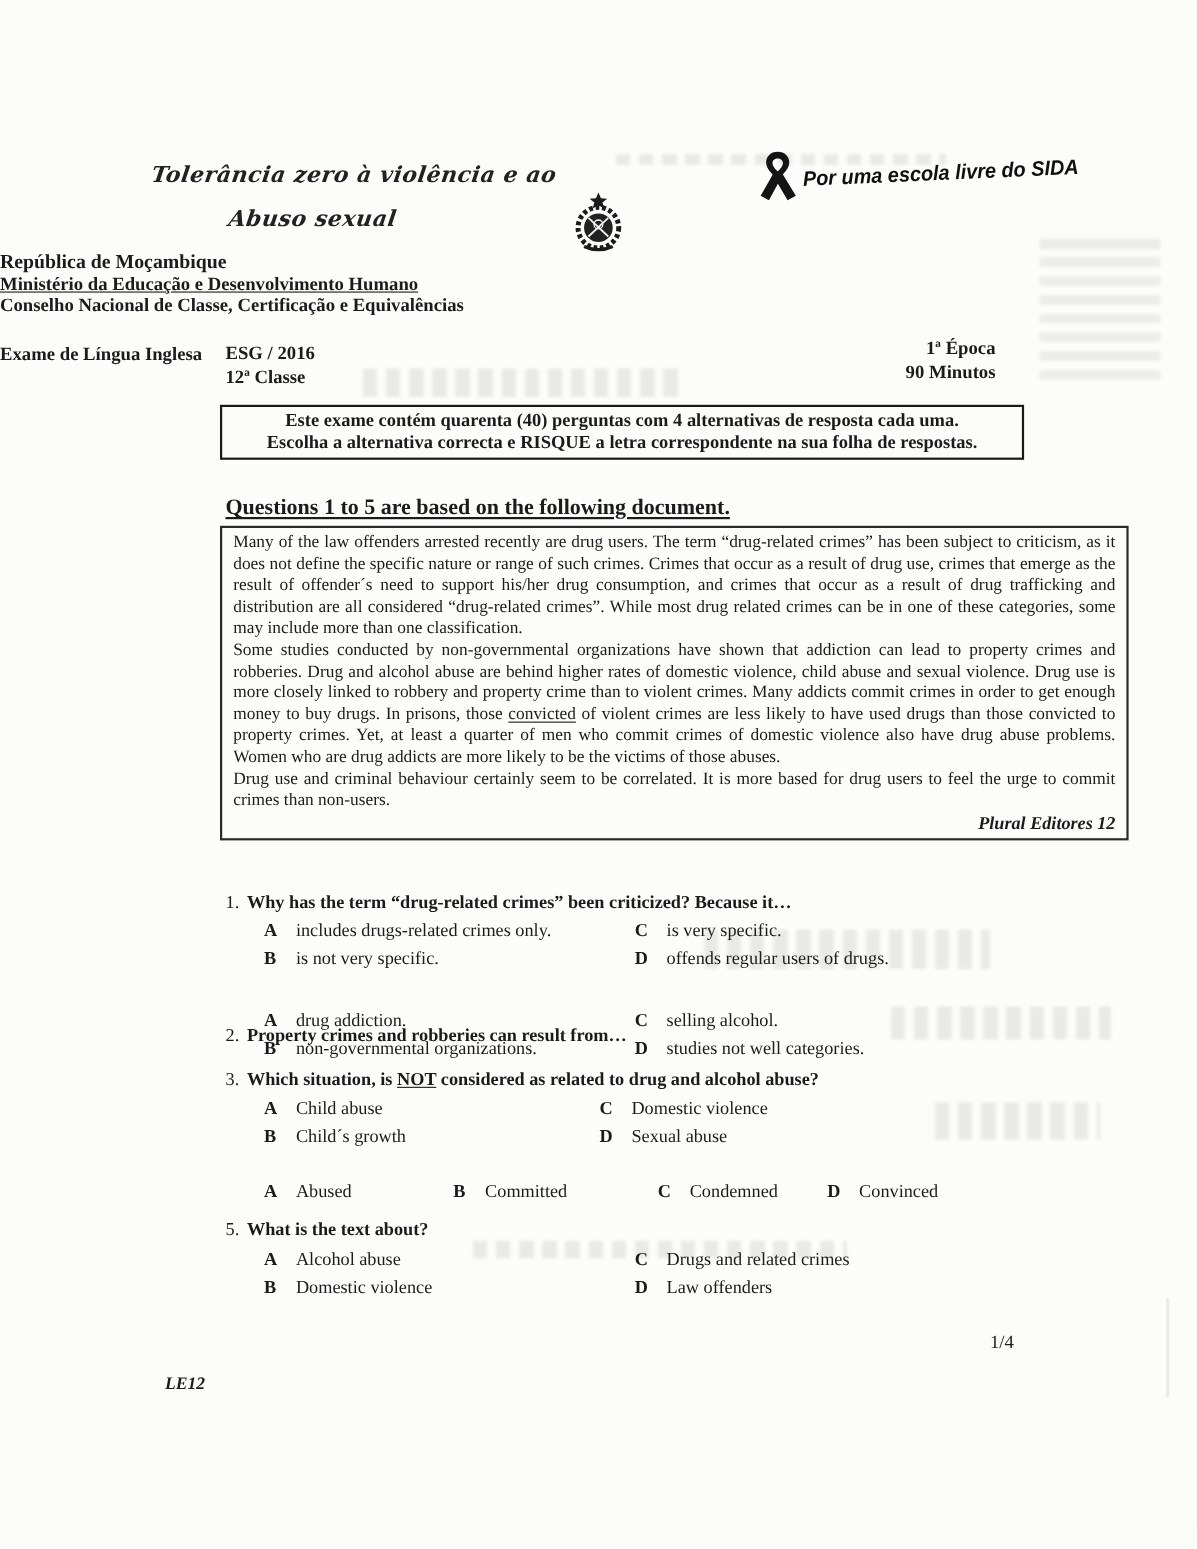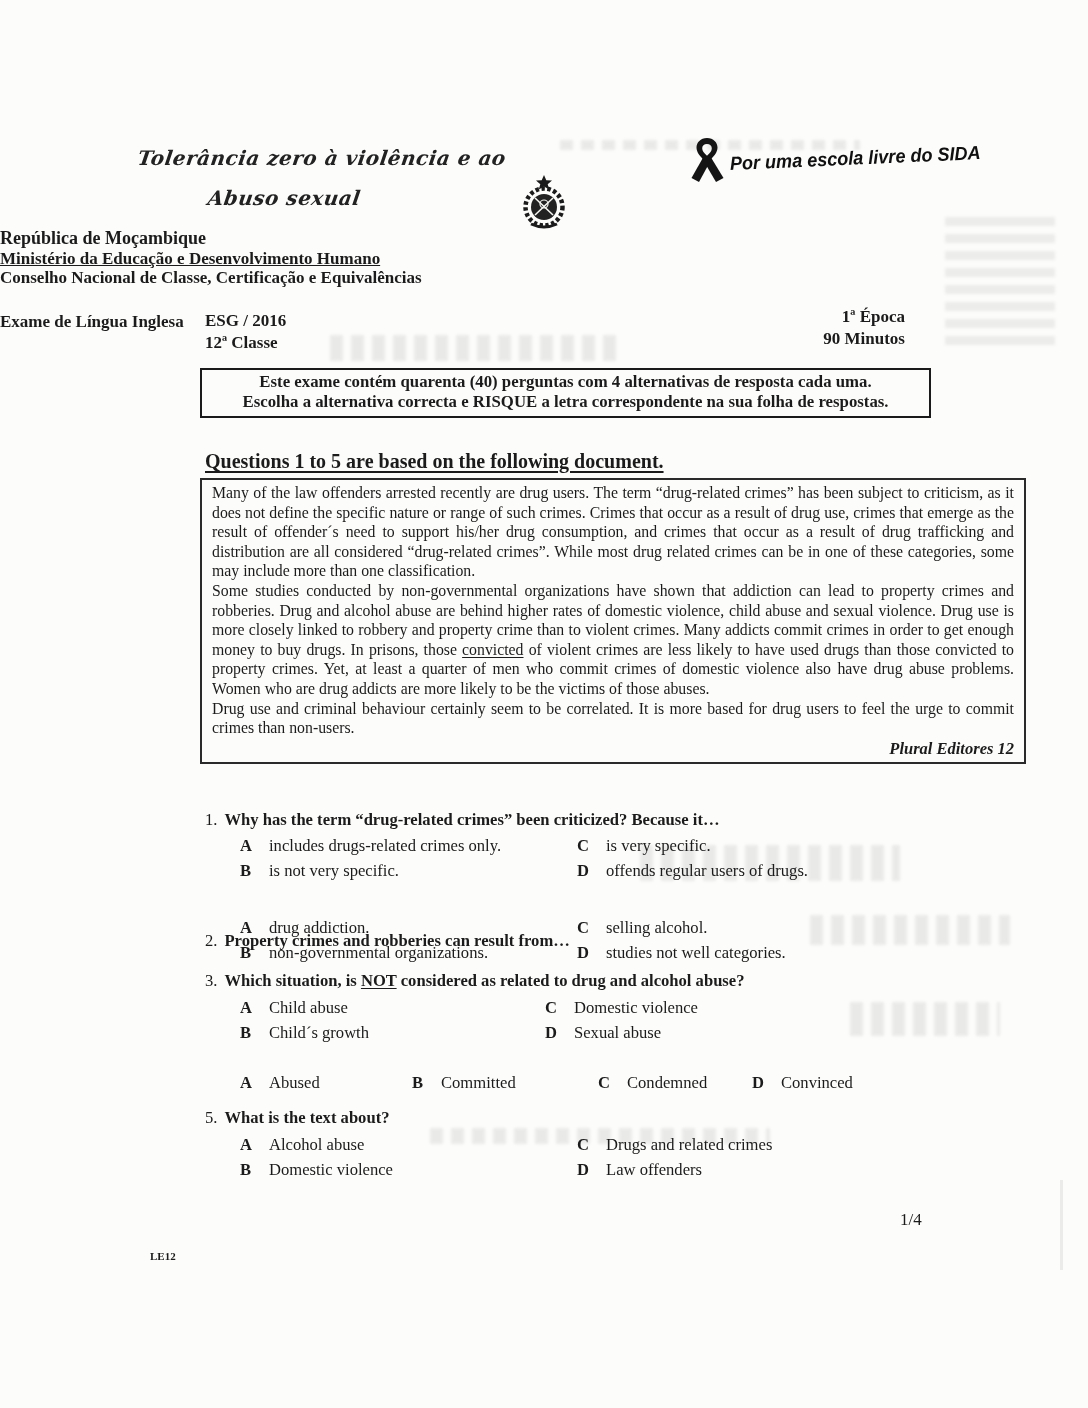--- a/index.html
+++ b/index.html
@@ -74,21 +74,21 @@
   .u { text-decoration: underline; text-underline-offset: 2px; }
 
   .qprompt { font-size: 16.6px; white-space: nowrap; }
   .qnum { font-weight: normal; margin-right: 7px; }
   .qtext { font-weight: bold; }
 
   .opt { position: absolute; display: flex; font-size: 16.6px; white-space: nowrap; }
   .letter { font-weight: bold; width: 29px; flex: 0 0 29px; }
 
   .foot-page { font-weight: normal; font-size: 17px; }
-  .foot-code { font-weight: bold; font-size: 11px; }
+  .foot-code { font-weight: bold; font-size: 16px; font-style: italic; }
 
   
   .ghost {
     position: absolute; opacity: .16; filter: blur(1.6px);
     background: repeating-linear-gradient(90deg, #8e8e8e 0 13px, transparent 13px 21px);
   }
   .ghost-v {
     position: absolute; opacity: .14; filter: blur(1.6px);
     background: repeating-linear-gradient(0deg, #8e8e8e 0 9px, transparent 9px 17px);
   }

